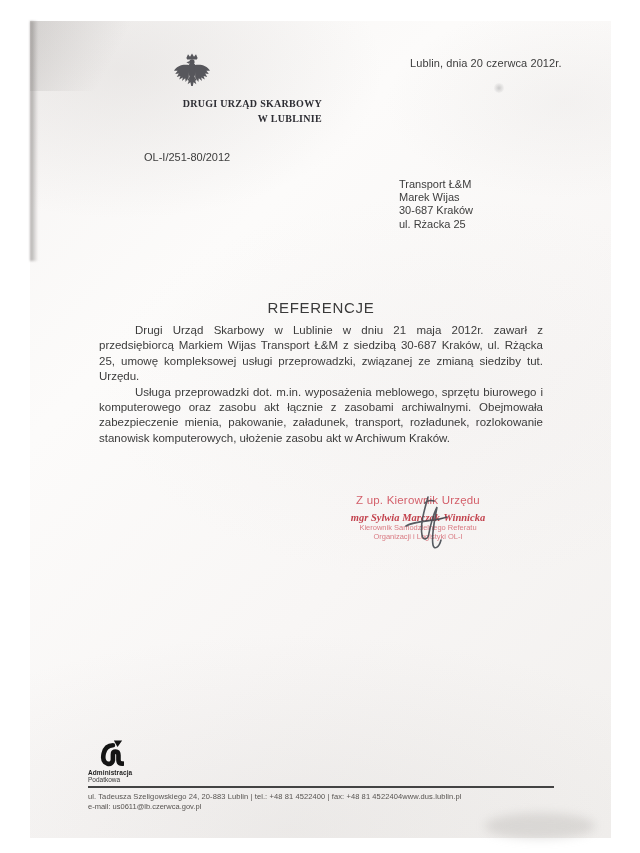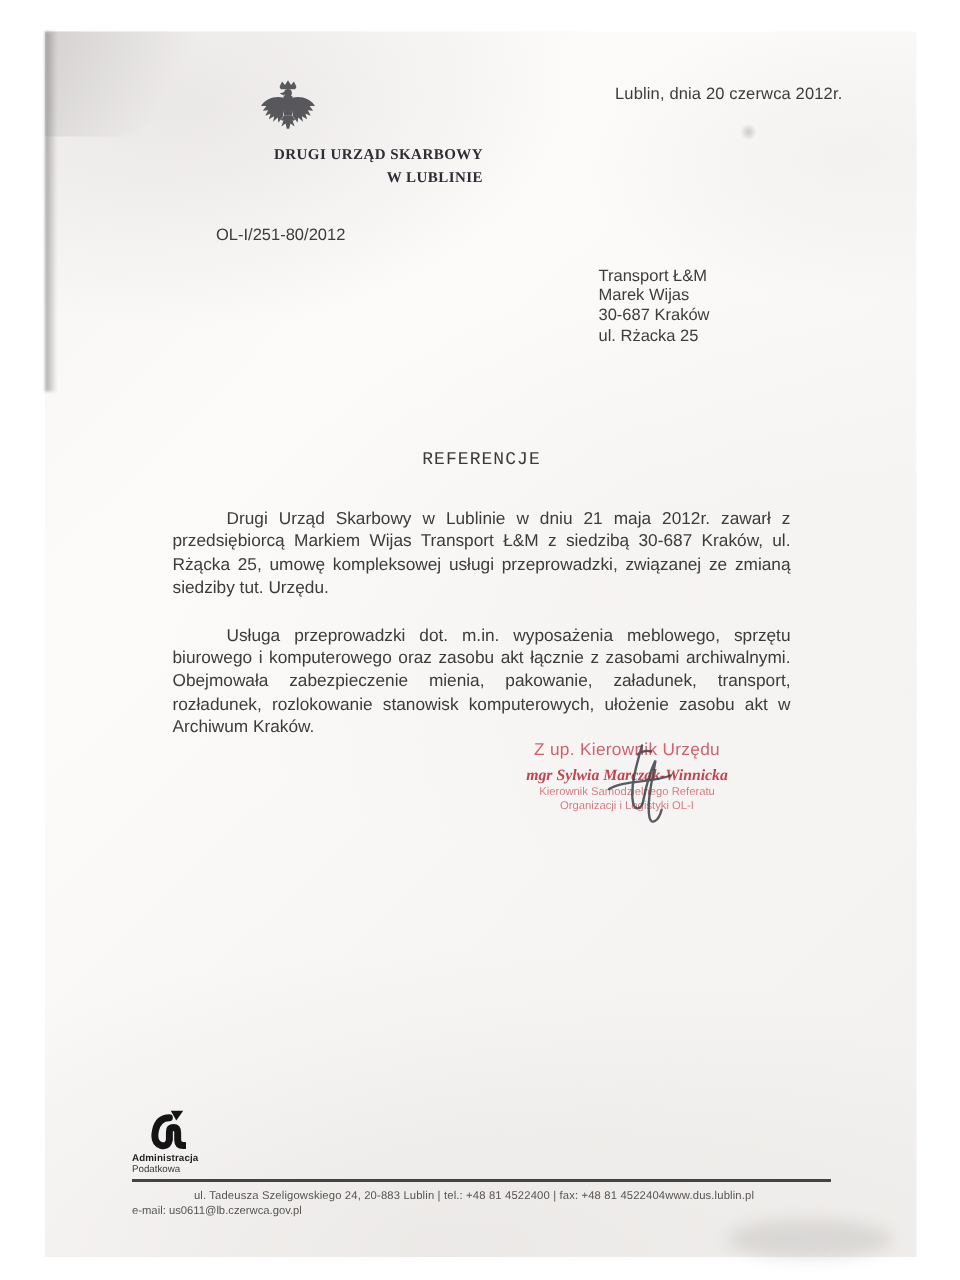--- a/index.html
+++ b/index.html
@@ -40,42 +40,42 @@
   .abs{position:absolute;}
   .date{left:360px;top:36px;font-size:11px;letter-spacing:.1px;color:#3c3c3c;padding-left:20px;}
   .emblem{left:142px;top:32px;width:40px;height:37px;filter:blur(.25px);opacity:.92;}
   .office{
     left:32px;top:76px;width:260px;text-align:right;
     font-family:"Liberation Serif", serif;font-weight:bold;
     font-size:10px;line-height:14.5px;color:#2d2d33;letter-spacing:.3px;
   }
   .refnum{left:66px;top:130px;font-size:11px;color:#3c3c3c;margin-left:48px;}
   .recipient{left:341px;top:157px;font-size:11px;line-height:13.2px;color:#3c3c3c;margin-left:28px;}
-  .title{left:69px;top:278px;width:444px;text-align:center;font-size:12px;letter-spacing:.7px;color:#3a3a3a;font-family:Liberation Mono, monospace;}
+  .title{left:69px;top:278px;width:444px;text-align:center;font-size:15px;letter-spacing:.7px;color:#3a3a3a;}
   .letter-body{
     left:69px;top:302px;width:444px;
     font-size:11.5px;line-height:15.4px;color:#3b3b3b;
     text-align:justify;
   }
-  .letter-body p{margin:16px;text-indent:36px;}
+  .letter-body p{margin:0;text-indent:36px;}
   .stamp{left:282px;top:473px;width:212px;text-align:center;filter:blur(.2px);}
   .stamp-auth{font-size:11.5px;color:#d4606b;letter-spacing:.2px;}
   .stamp-name{
     margin-top:6px;font-family:"Liberation Serif", serif;
     font-style:italic;font-weight:bold;font-size:10.5px;color:#c3434e;
   }
   .stamp-title{font-size:7.5px;line-height:9px;color:#d97b83;}
   .signature{left:368px;top:474px;width:52px;height:58px;opacity:.88;}
   .logo{left:58px;top:719px;width:120px;}
   .logo-icon{margin-left:12px;width:24px;height:27px;display:block;}
   .logo-line1{font-size:6.5px;font-weight:bold;color:#1f1f1f;margin-top:2px;letter-spacing:.1px;}
   .logo-line2{font-size:6.5px;color:#3a3a3a;}
   .divider{left:58px;top:765px;width:466px;height:2px;background:#434343;}
   .footer-row{
-    left:58px;top:771px;width:456px;display:flex;justify-content:center;
+    left:58px;top:771px;width:456px;display:flex;justify-content:flex-start;
     font-size:7.5px;color:#565350;letter-spacing:.1px;
   }
   .footer-email{left:58px;top:781px;font-size:7.5px;color:#565350;}
 </style>
 </head>
 <body>
 
 <div class="paper">
 
   <div class="edge-left"></div>

